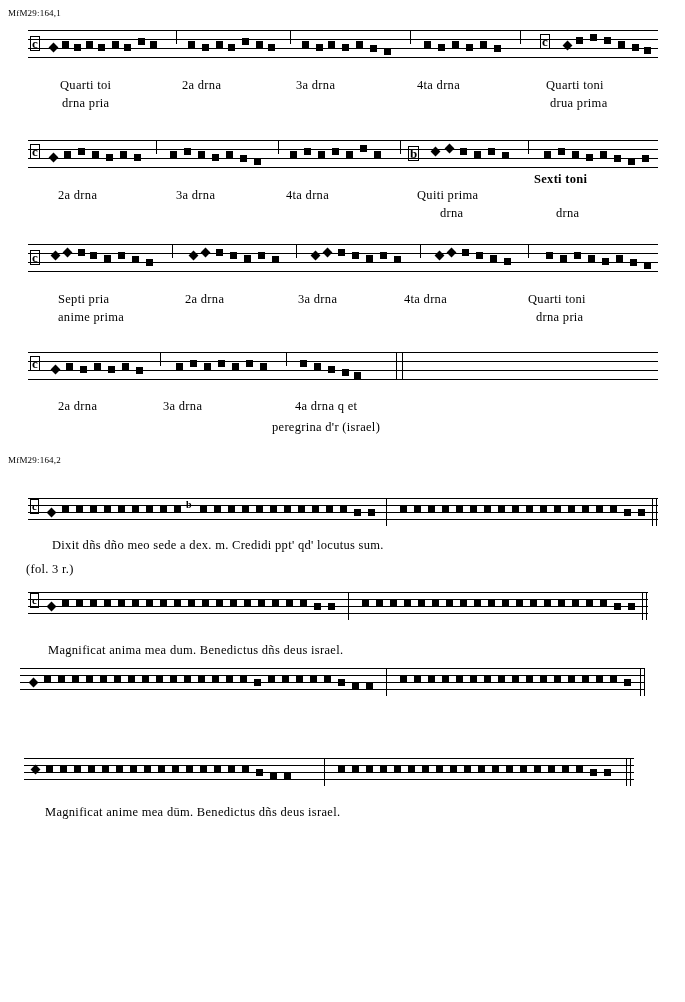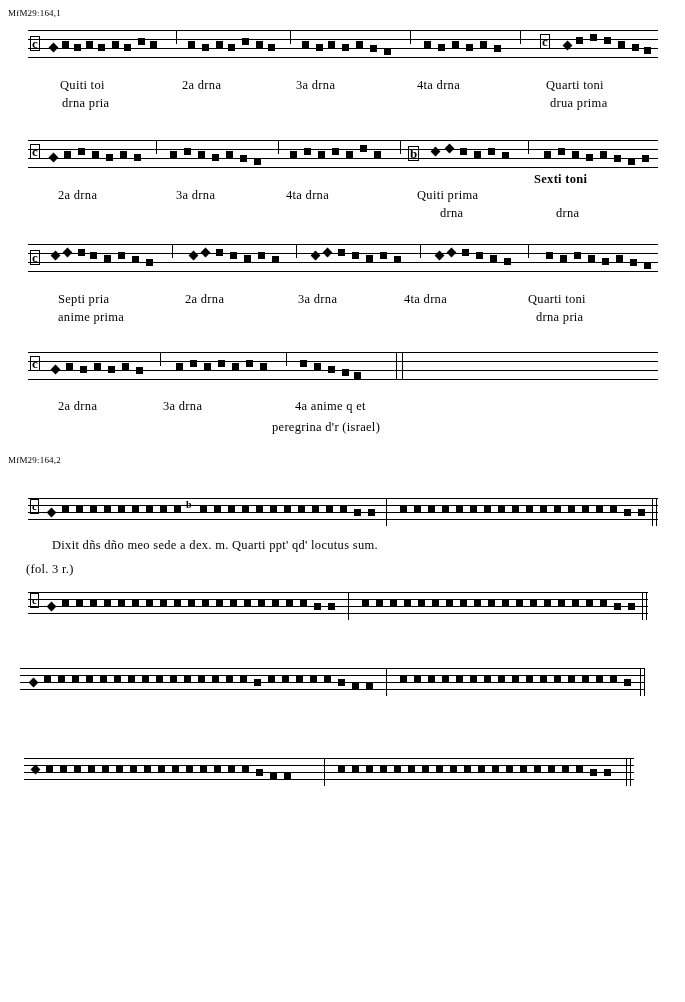--- a/index.html
+++ b/index.html
@@ -165,21 +165,21 @@
     <div class="clef" style="left:512px; top:4px;"><span class="cbox">c</span></div>
     <div class="ndia" style="left:536px; top:12px;"></div>
     <div class="nsq" style="left:548px; top:7px;"></div>
     <div class="nsq" style="left:562px; top:4px;"></div>
     <div class="nsq" style="left:576px; top:7px;"></div>
     <div class="nsq" style="left:590px; top:11px;"></div>
     <div class="nsq" style="left:604px; top:14px;"></div>
     <div class="nsq" style="left:616px; top:17px;"></div>
   </div>
 
-  <div class="lyric" style="left:60px; top:78px;">Quiti toi</div>
+  <div class="lyric" style="left:60px; top:78px;">Quarti toi</div>
   <div class="lyric" style="left:62px; top:96px;">drna pria</div>
   <div class="lyric" style="left:182px; top:78px;">2a drna</div>
   <div class="lyric" style="left:296px; top:78px;">3a drna</div>
   <div class="lyric" style="left:417px; top:78px;">4ta drna</div>
   <div class="lyric" style="left:546px; top:78px;">Quarti toni</div>
   <div class="lyric" style="left:550px; top:96px;">drua prima</div>
 
   <div class="system" style="left:28px; top:140px; width:630px; height:30px;">
     <div class="stave">
       <div class="sline l0"></div>
@@ -324,21 +324,21 @@
     <div class="nsq" style="left:286px; top:11px;"></div>
     <div class="nsq" style="left:300px; top:14px;"></div>
     <div class="nsq" style="left:314px; top:17px;"></div>
     <div class="nsq" style="left:326px; top:20px;"></div>
     <div class="bar" style="left:368px;"></div>
     <div class="bar" style="left:374px;"></div>
   </div>
 
   <div class="lyric" style="left:58px; top:399px;">2a drna</div>
   <div class="lyric" style="left:163px; top:399px;">3a drna</div>
-  <div class="lyric" style="left:295px; top:399px;">4a anime q et</div>
+  <div class="lyric" style="left:295px; top:399px;">4a drna q et</div>
   <div class="lyric" style="left:272px; top:420px;">peregrina d'r (israel)</div>
 
   <div class="system" style="left:28px; top:498px; width:630px; height:24px;">
     <div class="pstave" style="left:0; top:0; width:630px;">
       <div class="sline l0"></div>
         <div class="sline l1"></div>
         <div class="sline l2"></div>
         <div class="sline l3"></div>
     </div>
     <div class="clef" style="left:2px; top:1px; font-size:11px;"><span class="cbox">c</span></div>
@@ -382,21 +382,21 @@
     <div class="nsq" style="left:540px; top:8px;"></div>
     <div class="nsq" style="left:554px; top:8px;"></div>
     <div class="nsq" style="left:568px; top:8px;"></div>
     <div class="nsq" style="left:582px; top:8px;"></div>
     <div class="nsq" style="left:596px; top:11px;"></div>
     <div class="nsq" style="left:610px; top:11px;"></div>
     <div class="bar" style="left:624px;"></div>
     <div class="bar" style="left:628px;"></div>
   </div>
 
-  <div class="lyric" style="left:52px; top:538px;">Dixit dñs        dño  meo sede a  dex. m.    Quarti ppt'    qd'  locutus sum.</div>
+  <div class="lyric" style="left:52px; top:538px;">Dixit dñs        dño  meo sede a  dex. m.    Credidi ppt'    qd'  locutus sum.</div>
   <div class="lyric" style="left:26px; top:562px;">(fol. 3 r.)</div>
 
   <div class="system" style="left:28px; top:592px; width:620px; height:24px;">
     <div class="pstave" style="left:0; top:0; width:620px;">
       <div class="sline l0"></div>
         <div class="sline l1"></div>
         <div class="sline l2"></div>
         <div class="sline l3"></div>
     </div>
     <div class="clef" style="left:2px; top:1px; font-size:11px;"><span class="cbox">c</span></div>
@@ -439,20 +439,21 @@
     <div class="nsq" style="left:530px; top:8px;"></div>
     <div class="nsq" style="left:544px; top:8px;"></div>
     <div class="nsq" style="left:558px; top:8px;"></div>
     <div class="nsq" style="left:572px; top:8px;"></div>
     <div class="nsq" style="left:586px; top:11px;"></div>
     <div class="nsq" style="left:600px; top:11px;"></div>
     <div class="bar" style="left:614px;"></div>
     <div class="bar" style="left:618px;"></div>
   </div>
 
+  <div class="lyric" style="left:48px; top:643px;">Magnificat    anima    mea  dum.    Benedictus dñs        deus    israel.</div>
 
   <div class="system" style="left:20px; top:668px; width:625px; height:24px;">
     <div class="pstave" style="left:0; top:0; width:625px;">
       <div class="sline l0"></div>
         <div class="sline l1"></div>
         <div class="sline l2"></div>
         <div class="sline l3"></div>
     </div>
     <div class="ndia" style="left:10px; top:11px;"></div>
     <div class="nsq" style="left:24px; top:8px;"></div>
@@ -546,14 +547,15 @@
     <div class="nsq" style="left:510px; top:8px;"></div>
     <div class="nsq" style="left:524px; top:8px;"></div>
     <div class="nsq" style="left:538px; top:8px;"></div>
     <div class="nsq" style="left:552px; top:8px;"></div>
     <div class="nsq" style="left:566px; top:11px;"></div>
     <div class="nsq" style="left:580px; top:11px;"></div>
     <div class="bar" style="left:602px;"></div>
     <div class="bar" style="left:606px;"></div>
   </div>
 
+  <div class="lyric" style="left:45px; top:805px;">Magnificat    anime   mea   dūm.    Benedictus dñs        deus  israel.</div>
 
 </div>
 
 </body></html>

